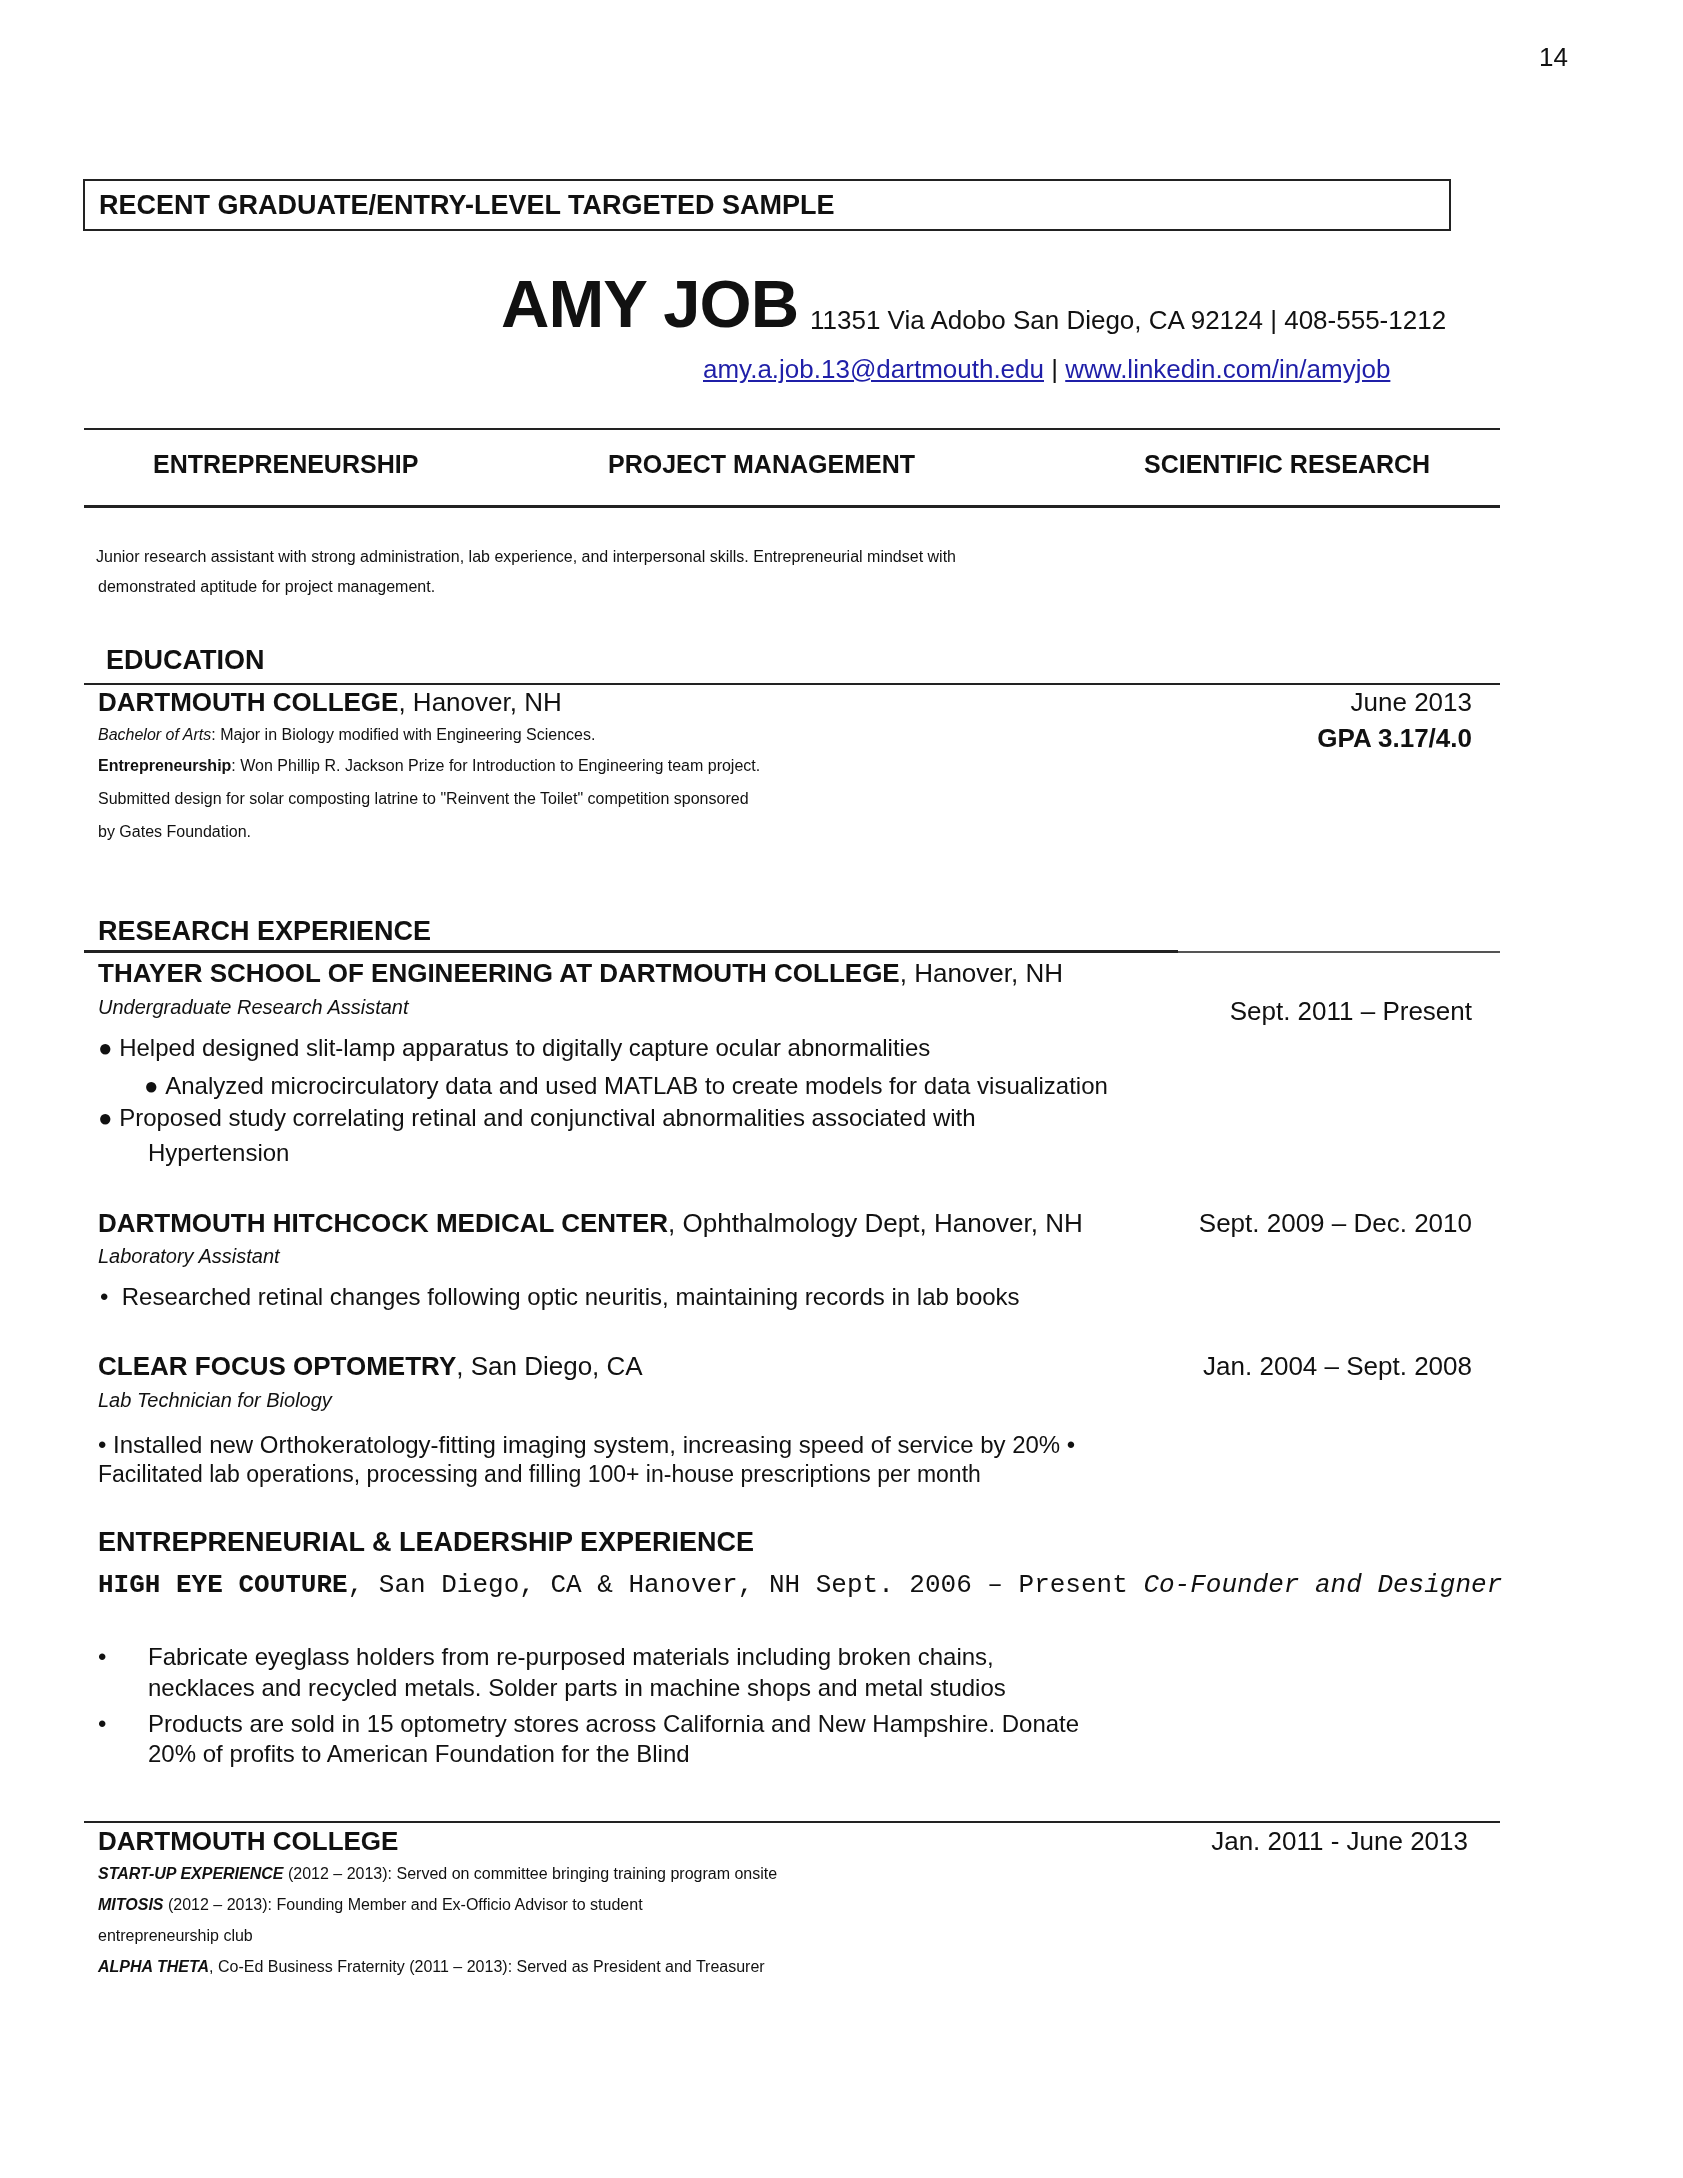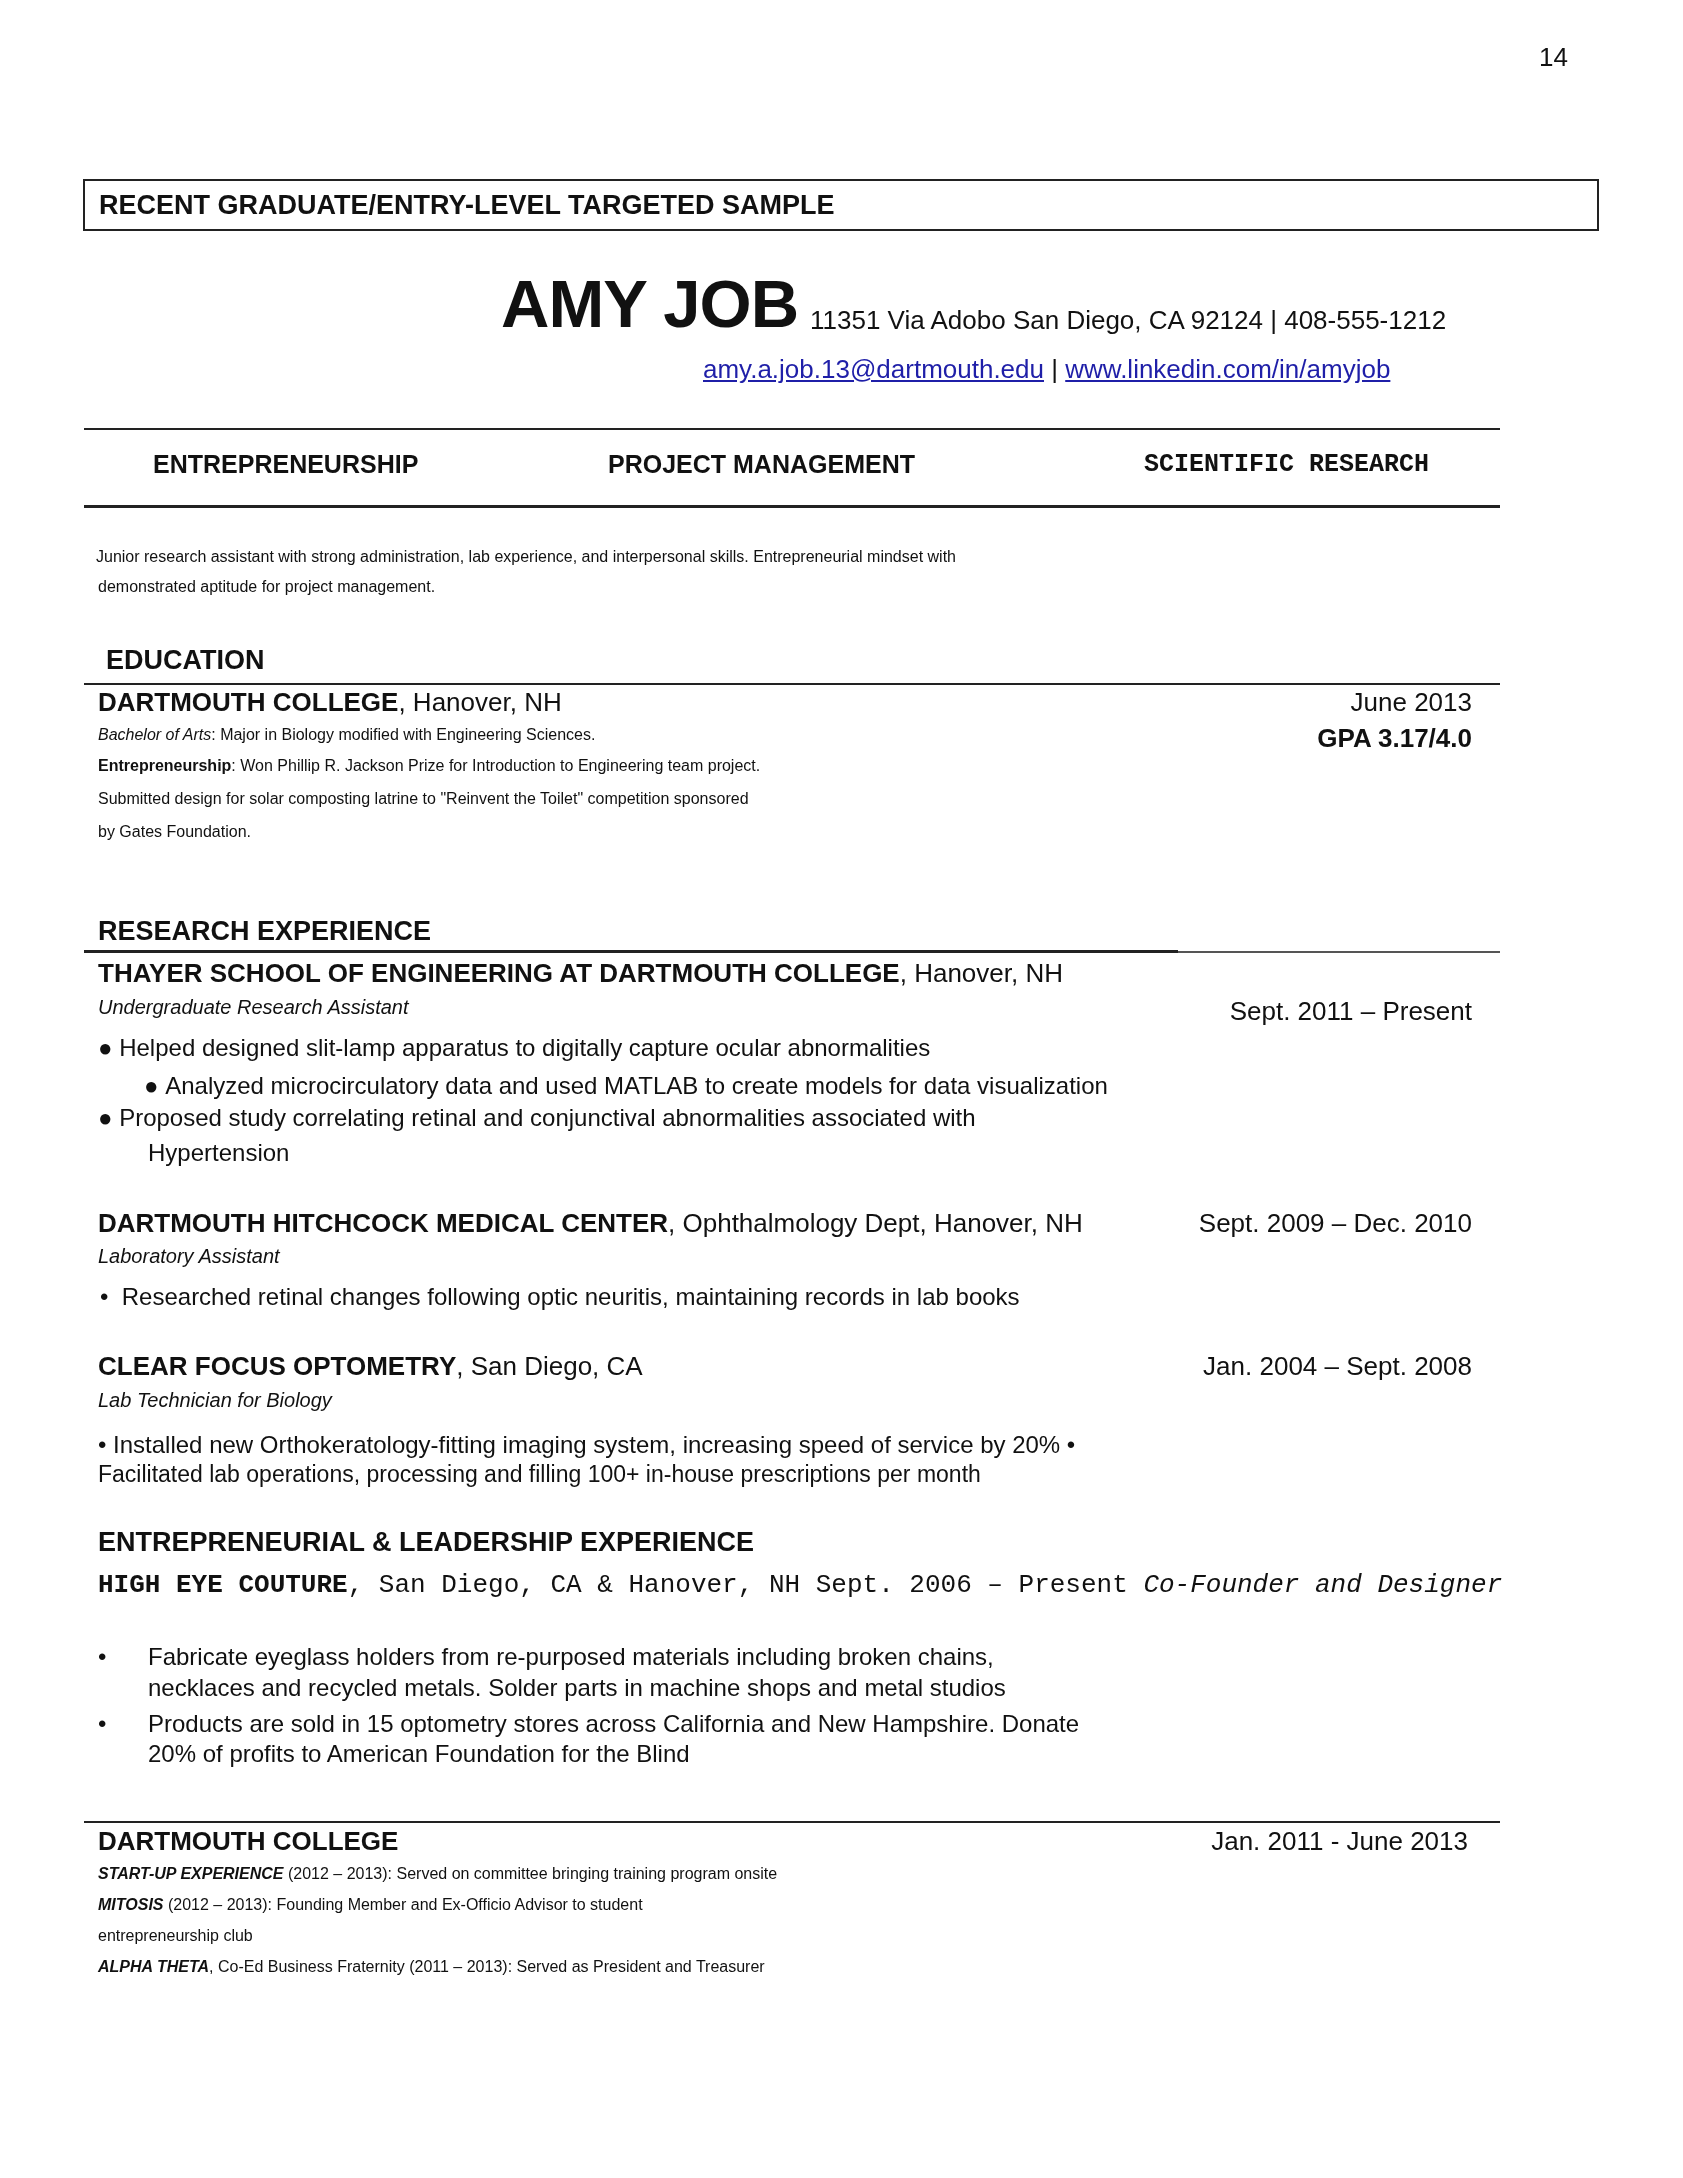--- a/index.html
+++ b/index.html
@@ -1,20 +1,20 @@
 <!DOCTYPE html>
 <html><head>
 <meta charset="utf-8">
 <style>
   html, body { margin:0; padding:0; background:#ffffff; }
   body { width:1683px; height:2178px; position:relative; overflow:hidden;
          font-family:"Liberation Sans", sans-serif; color:#111; }
   .abs { position:absolute; white-space:nowrap; }
   .pg { font-size:26px; }
-  .box { position:absolute; left:83px; top:179px; width:1516px; height:52px;
+  .box { position:absolute; left:83px; top:179px; width:1368px; height:52px;
          border:2px solid #222; box-sizing:border-box; }
   .box span { position:absolute; left:14px; top:9px; font-weight:bold; font-size:27px; }
   .name { font-weight:bold; font-size:67px; letter-spacing:-1px; }
   .contact { font-size:26px; }
   .links { font-size:26px; }
   .links a { color:#1f1fa8; text-decoration:underline; }
   .rule { position:absolute; left:84px; width:1416px; height:0; border-top:2px solid #222; }
   .rule.thick { border-top-width:3px; }
   .skill { font-weight:bold; font-size:25px; }
   .txt { font-size:16px; }
@@ -41,21 +41,21 @@
 <div class="abs contact" style="left:810px; top:305px;">11351 Via Adobo San Diego, CA 92124 | 408-555-1212</div>
 <div class="abs links" style="left:703px; top:354px;">
   <a>amy.a.job.13@dartmouth.edu</a>
   <span>|</span>
   <a>www.linkedin.com/in/amyjob</a>
 </div>
 
 <div class="rule" style="top:428px;"></div>
 <div class="abs skill" style="left:153px; top:450px;">ENTREPRENEURSHIP</div>
 <div class="abs skill" style="left:608px; top:450px;">PROJECT MANAGEMENT</div>
-<div class="abs skill" style="left:1144px; top:450px;font-family:Liberation Mono, monospace;">SCIENTIFIC RESEARCH</div>
+<div class="abs skill" style="left:1144px; top:450px;">SCIENTIFIC RESEARCH</div>
 <div class="rule thick" style="top:505px;"></div>
 
 <div class="abs txt" style="left:96px; top:548px;"> Junior research assistant with strong administration, lab experience, and interpersonal skills. Entrepreneurial mindset with</div>
 <div class="abs txt" style="left:98px; top:578px;">demonstrated aptitude for project management.</div>
 
 <div class="abs h" style="left:106px; top:645px;">EDUCATION</div>
 <div class="rule" style="top:683px;"></div>
 <div class="abs org" style="left:98px; top:687px;">
   <b>DARTMOUTH COLLEGE</b><span>, Hanover, NH</span>
 </div>

